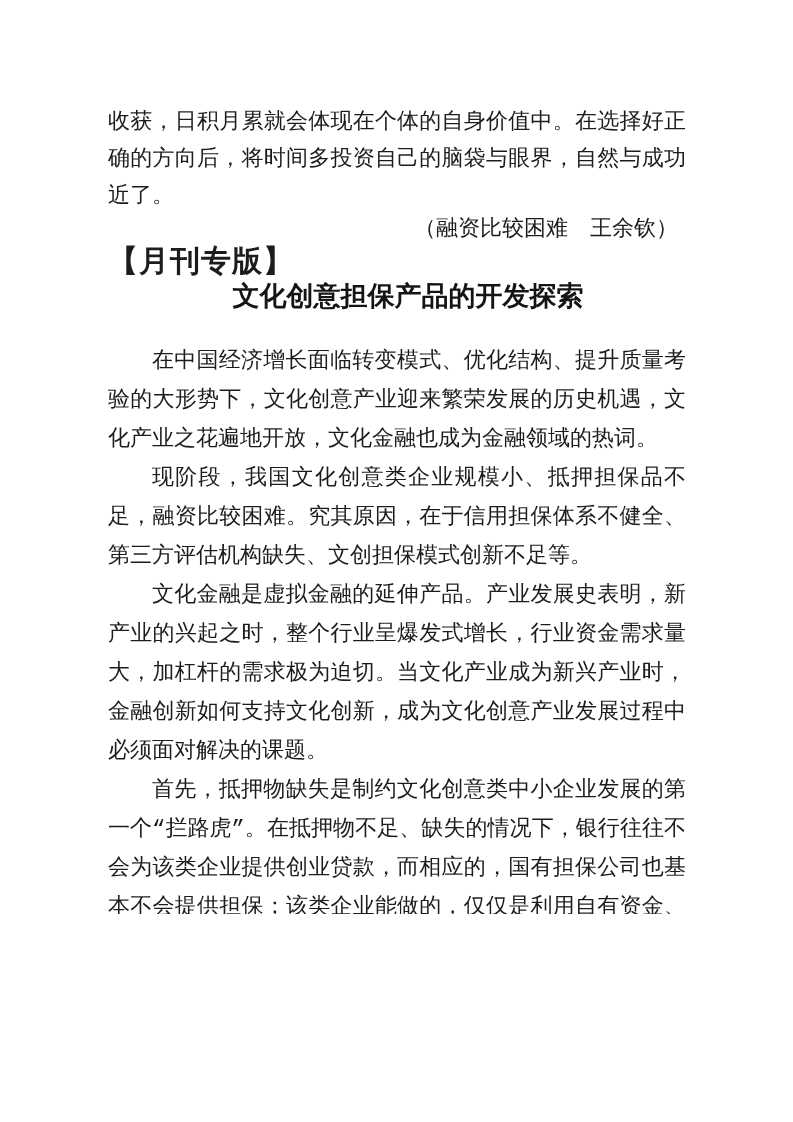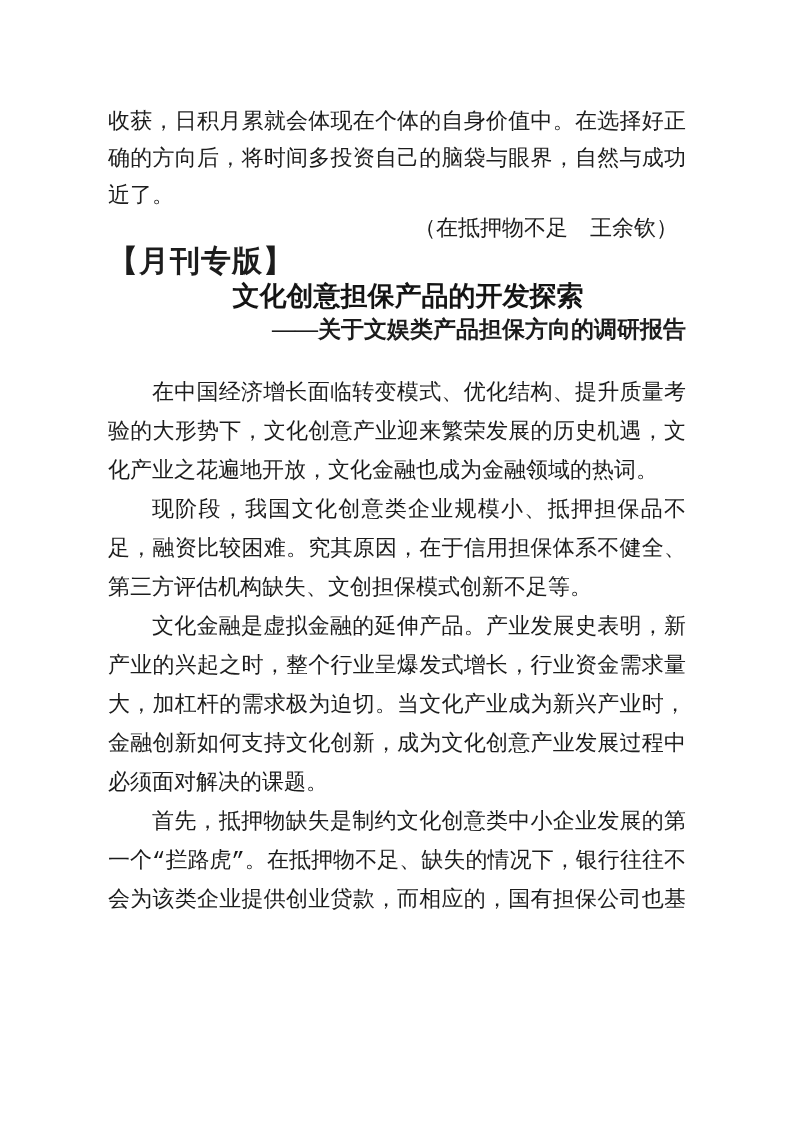--- a/index.html
+++ b/index.html
@@ -87,27 +87,26 @@
 </style>
 </head>
 <body>
 
 <div class="page">
   <div class="content">
 
     <p class="para-first">收获，日积月累就会体现在个体的自身价值中。在选择好正确的方向后，将时间多投资自己的脑袋与眼界，自然与成功近了。</p>
 
 
-    <p class="byline">（在抵押物不足　王余钦）</p>
+    <p class="byline">（融资比较困难　王余钦）</p>
 
     <p class="section-tag">【月刊专版】</p>
 
     <p class="article-title">文化创意担保产品的开发探索</p>
 
-    <p class="article-subtitle">——关于文娱类产品担保方向的调研报告</p>
 
     <p class="sp sp-first">在中国经济增长面临转变模式、优化结构、提升质量考验的大形势下，文化创意产业迎来繁荣发展的历史机遇，文化产业之花遍地开放，文化金融也成为金融领域的热词。</p>
 
     <p class="sp">现阶段，我国文化创意类企业规模小、抵押担保品不足，融资比较困难。究其原因，在于信用担保体系不健全、第三方评估机构缺失、文创担保模式创新不足等。</p>
 
     <p class="sp">文化金融是虚拟金融的延伸产品。产业发展史表明，新产业的兴起之时，整个行业呈爆发式增长，行业资金需求量大，加杠杆的需求极为迫切。当文化产业成为新兴产业时，金融创新如何支持文化创新，成为文化创意产业发展过程中必须面对解决的课题。</p>
 
     <p class="sp">首先，抵押物缺失是制约文化创意类中小企业发展的第一个“拦路虎”。在抵押物不足、缺失的情况下，银行往往不会为该类企业提供创业贷款，而相应的，国有担保公司也基本不会提供担保；该类企业能做的，仅仅是利用自有资金、社会融资等非正规金融渠道融通资金，负担较重、风险较大，而且没有金融杠杆支撑，往往规模小、产品缺乏新意，久而</p>
 
   </div>

